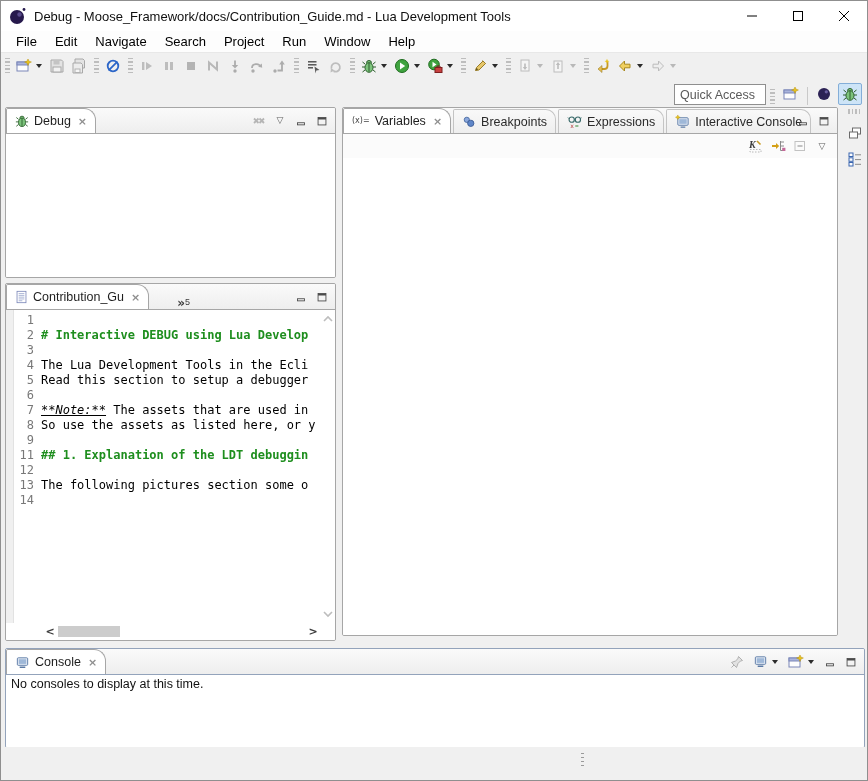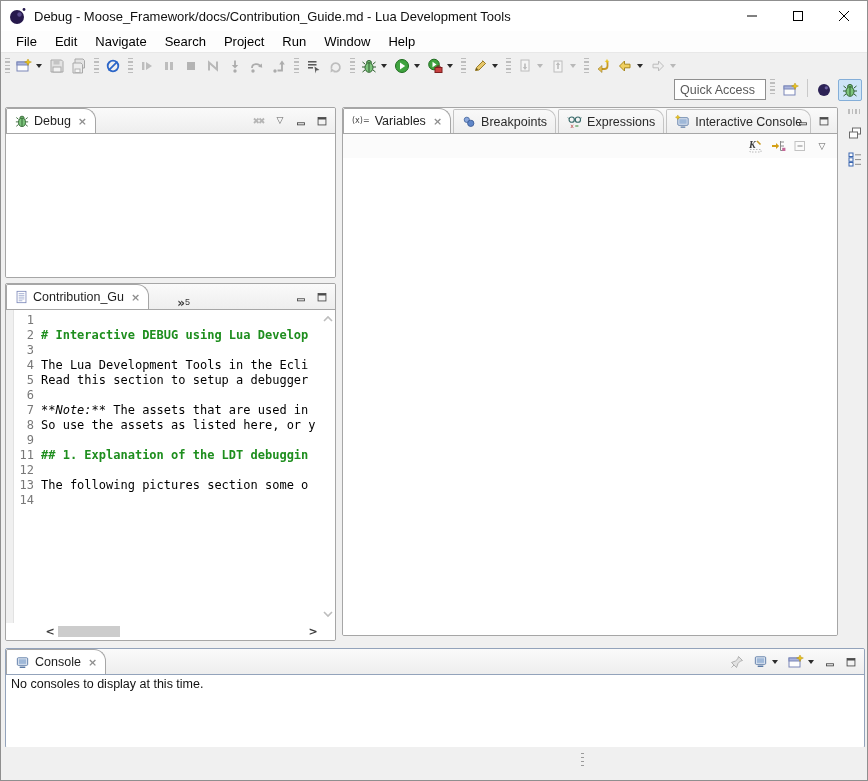--- a/index.html
+++ b/index.html
@@ -23,21 +23,21 @@
   .tb-group { display:flex; align-items:center; height:24px; }
   .grip { width:5px; height:16px; margin:0 3px 0 4px;
           background-image:repeating-linear-gradient(#bdbdbd 0 1.5px, transparent 1.5px 3.5px);
           background-size:1.5px 100%; background-repeat:repeat-x; background-position:1px 0; }
   .tbtn { display:inline-flex; align-items:center; height:22px; padding:0 2px; border-radius:2px; }
   .tbi { width:18px; height:18px; display:inline-flex; align-items:center; justify-content:center; }
   .dd { width:0; height:0; border-left:3.5px solid transparent; border-right:3.5px solid transparent; border-top:4px solid #2b2b2b; margin:0 2px 0 3px; }
   .disabled .dd { border-top-color:#b8b8b8; }
   .tb-sep { width:1px; height:18px; background:#c9c9c9; margin:0 3px; }
 
-  .row2 { position:absolute; top:78px; right:4px; height:26px; display:flex; align-items:flex-start; }
+  .row2 { position:absolute; top:78px; right:4px; height:26px; display:flex; align-items:flex-end; }
   .quick-access { width:92px; height:21px; border:1px solid #8f8f8f; background:#fff; font-family:"Liberation Sans",sans-serif; font-size:12.5px; color:#444; padding:0 5px; outline:none; }
   .quick-access::placeholder { color:#5a5a5a; opacity:1; }
   .persp-btn { width:24px; height:22px; display:flex; align-items:center; justify-content:center; border-radius:2px; margin:0 1px; }
   .persp-btn.selected { background:#cde4f7; border:1px solid #84aed8; }
 
   
   .panel { position:absolute; background:#f1f1f1; border:1px solid #a6a6a6; border-radius:2px; overflow:hidden; }
   .tabrow { height:25px; display:flex; align-items:flex-end; position:relative; background:linear-gradient(#fafafa,#eeeeee); }
   .tab { display:flex; align-items:center; gap:5px; padding:0 8px; height:25px; font-size:12.5px; color:#1e1e1e; white-space:nowrap; }
   .tab.active { background:#fff; border:1px solid #a6a6a6; border-bottom:none; border-radius:2px 12px 0 0; position:relative; z-index:2; }
@@ -66,21 +66,21 @@
 
   
   .ed-wrap { position:absolute; inset:0; font-family:"DejaVu Sans Mono","Liberation Mono",monospace; font-size:12px; }
   .ruler { position:absolute; left:0; top:0; bottom:17px; width:8px; background:#f0f0f0; border-right:1px solid #e2e2e2; }
   .lines { position:absolute; left:9px; top:3px; right:16px; bottom:18px; overflow:hidden; }
   .code-line { display:flex; height:15px; line-height:15px; }
   .ln { width:26px; text-align:right; padding-right:7px; color:#787878; flex:none; }
   .ltext { flex:1; white-space:pre; overflow:hidden; color:#000; }
   .cur .ltext { background:#e4eefb; }
   .md-h { color:#1e8e1e; font-weight:bold; }
-  .md-i { font-style:italic; }
+  .md-i { font-style:italic;text-decoration:underline; }
   .vscroll-top { position:absolute; right:2px; top:5px; }
   .vscroll-bot { position:absolute; right:2px; bottom:22px; }
   .hscroll { position:absolute; left:38px; right:16px; bottom:2px; height:13px; display:flex; align-items:center; }
   .h-arrow { font-family:"DejaVu Sans",sans-serif; font-weight:bold; font-size:11px; color:#3c3c3c; width:12px; text-align:center; line-height:13px; }
   .h-thumb { position:absolute; left:14px; top:1px; width:62px; height:11px; background:#cccccc; }
   .h-spacer { flex:1; }
 
   
   .statusbar { position:absolute; left:0; right:0; bottom:0; height:33px; background:#f0f0f0; }
   .drag-dots { position:absolute; left:580px; top:6px; width:3px; height:16px;

